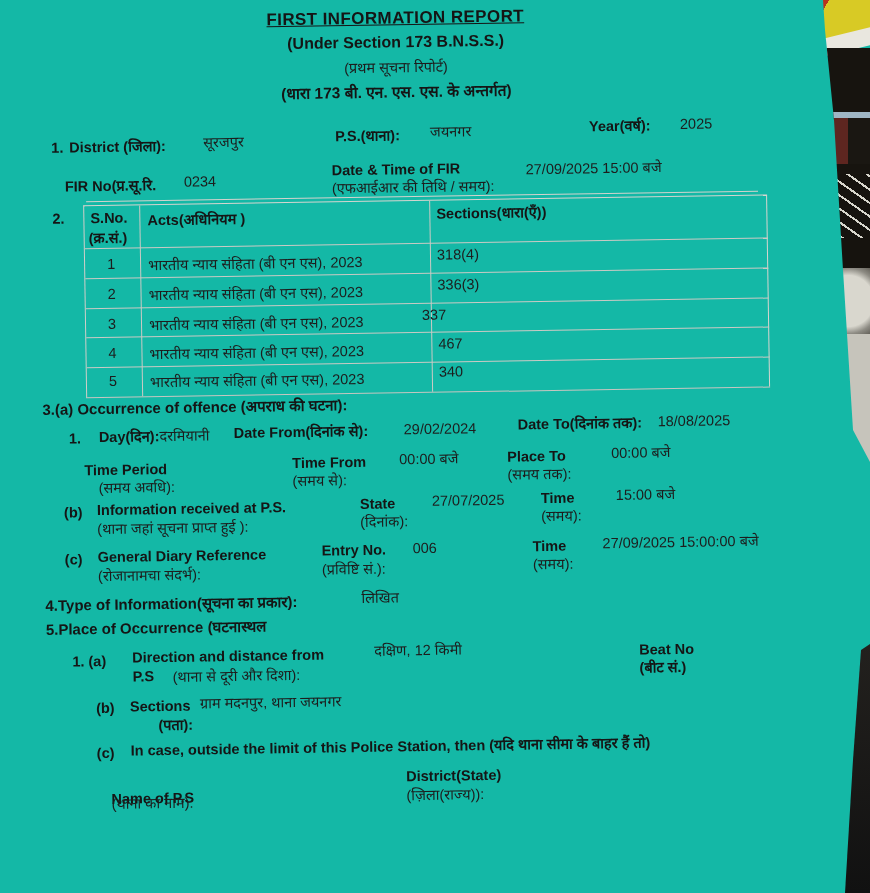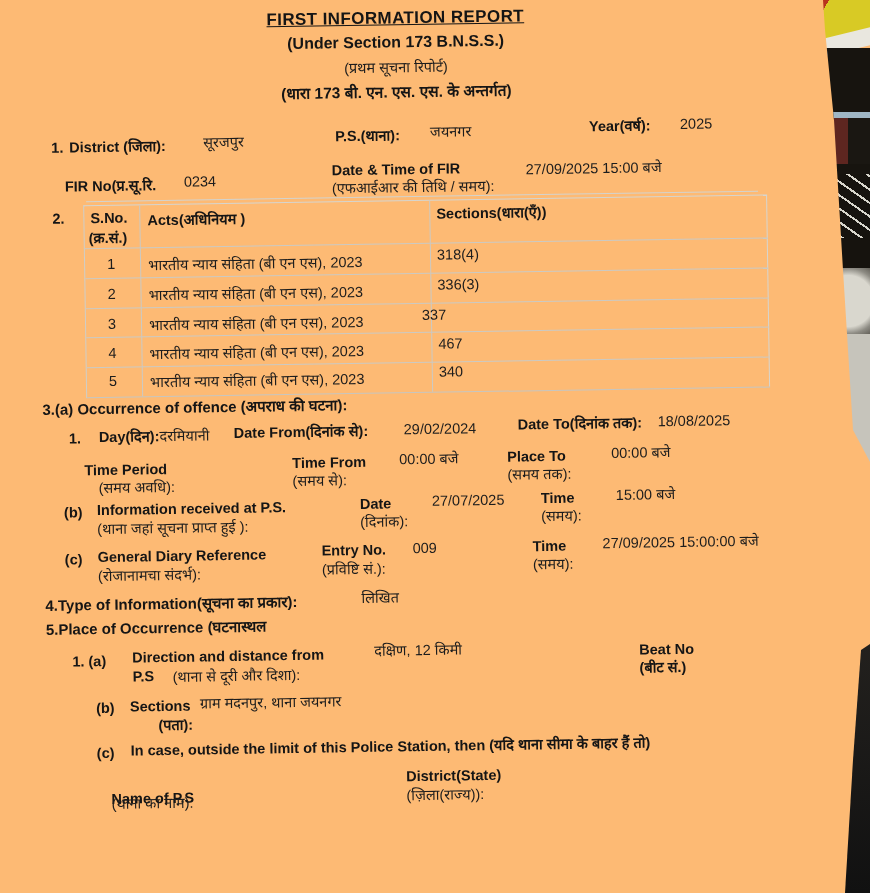--- a/index.html
+++ b/index.html
@@ -1,16 +1,16 @@
 <!DOCTYPE html>
 <html><head>
 <meta charset="utf-8">
 <style>
   html,body{margin:0;padding:0;background:#ffffff;}
-  #stage{position:relative;width:870px;height:893px;overflow:hidden;background:#fdba74;
+  #stage{position:relative;width:870px;height:893px;overflow:hidden;background:#14b8a6;
          font-family:"Liberation Sans","DejaVu Sans",sans-serif;color:#1d1d1d;}
   #doc{position:absolute;left:0;top:0;width:820px;height:893px;
        transform:rotate(-0.9deg);transform-origin:420px 320px;}
   .t{position:absolute;font-size:14.5px;white-space:nowrap;line-height:1.15;}
   .b{font-weight:bold;color:#151515;}
   .hi{font-size:14.5px;}
   .ctr{left:0;width:800px;text-align:center;}
   .title{font-size:17px;letter-spacing:.4px;text-decoration:underline;}
   .sub{font-size:16px;}
   .faint-line{position:absolute;height:1px;background:#d4d3cd;}
@@ -123,33 +123,33 @@
     <div class="t b" style="left:290px;top:453px">Time From</div>
     <div class="t hi" style="left:290px;top:471px">(समय से):</div>
     <div class="t" style="left:397px;top:451px">00:00 बजे</div>
     <div class="t b" style="left:505px;top:450px">Place To</div>
     <div class="t hi" style="left:505px;top:468px">(समय तक):</div>
     <div class="t" style="left:609px;top:448px">00:00 बजे</div>
 
     <div class="t b" style="left:61px;top:499px">(b)</div>
     <div class="t b" style="left:94px;top:497px">Information received at P.S.</div>
     <div class="t hi" style="left:94px;top:516px">(थाना जहां सूचना प्राप्त हुई ):</div>
-    <div class="t b" style="left:357px;top:495px">Date</div>
+    <div class="t b" style="left:357px;top:495px">State</div>
     <div class="t hi" style="left:357px;top:513px">(दिनांक):</div>
     <div class="t" style="left:429px;top:493px">27/07/2025</div>
     <div class="t b" style="left:538px;top:492px">Time</div>
     <div class="t hi" style="left:538px;top:510px">(समय):</div>
     <div class="t" style="left:613px;top:490px">15:00 बजे</div>
 
     <div class="t b" style="left:61px;top:546px">(c)</div>
     <div class="t b" style="left:94px;top:544px">General Diary Reference</div>
     <div class="t hi" style="left:94px;top:563px">(रोजानामचा संदर्भ):</div>
     <div class="t b" style="left:318px;top:541px">Entry No.</div>
     <div class="t hi" style="left:318px;top:560px">(प्रविष्टि सं.):</div>
-    <div class="t" style="left:409px;top:540px">009</div>
+    <div class="t" style="left:409px;top:540px">006</div>
     <div class="t b" style="left:529px;top:540px">Time</div>
     <div class="t hi" style="left:529px;top:558px">(समय):</div>
     <div class="t" style="left:599px;top:538px">27/09/2025 15:00:00 बजे</div>
 
     <div class="t b" style="left:41px;top:591px;font-size:15px">4.Type of Information(सूचना का प्रकार):</div>
     <div class="t hi" style="left:357px;top:589px">लिखित</div>
 
     <div class="t b" style="left:41px;top:615px;font-size:15px">5.Place of Occurrence (घटनास्थल</div>
 
     <div class="t b" style="left:67px;top:648px">1.  (a)</div>

